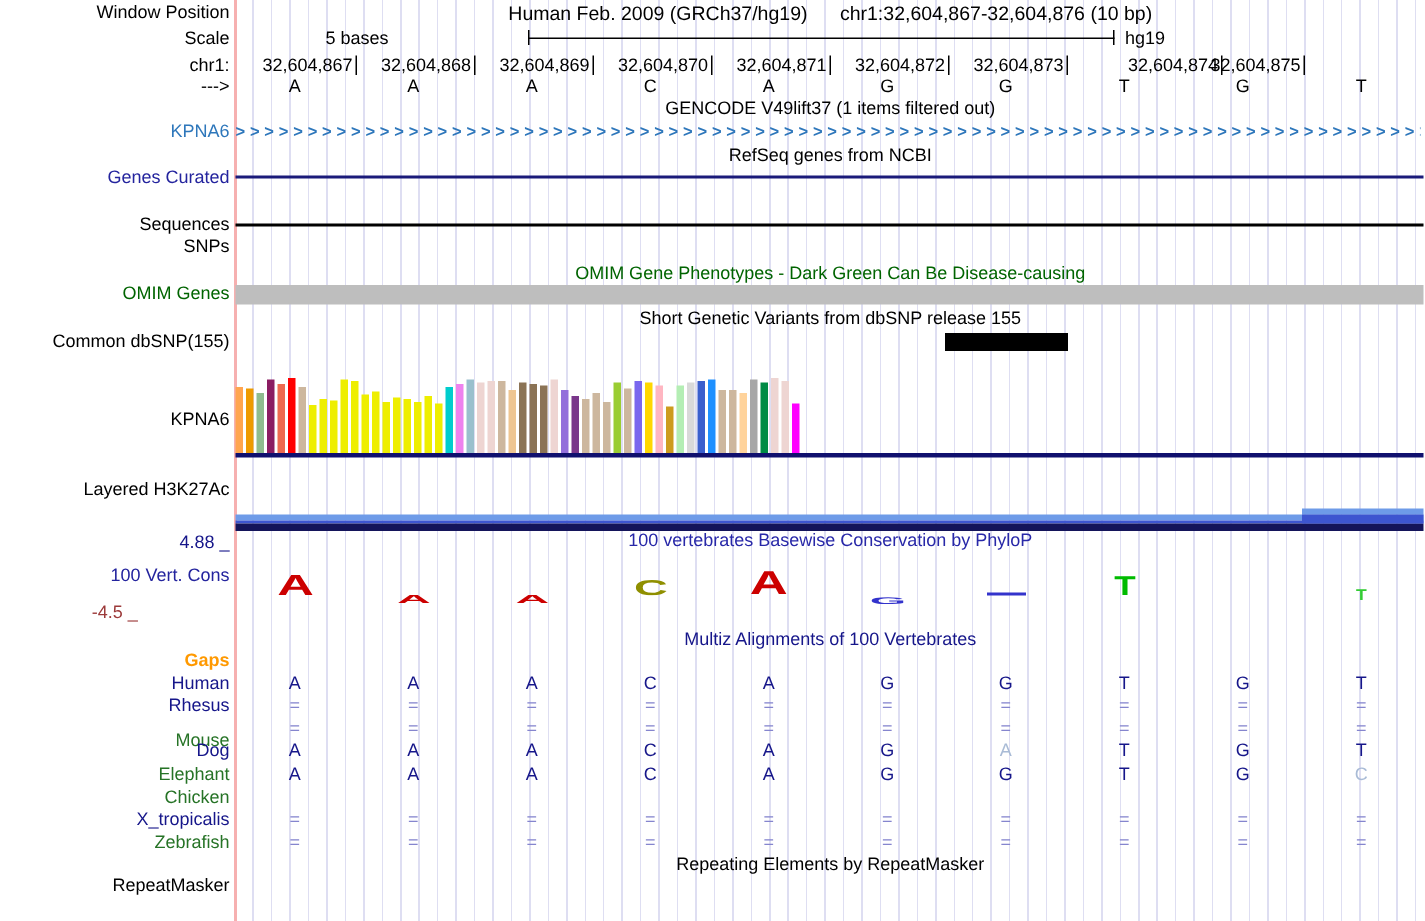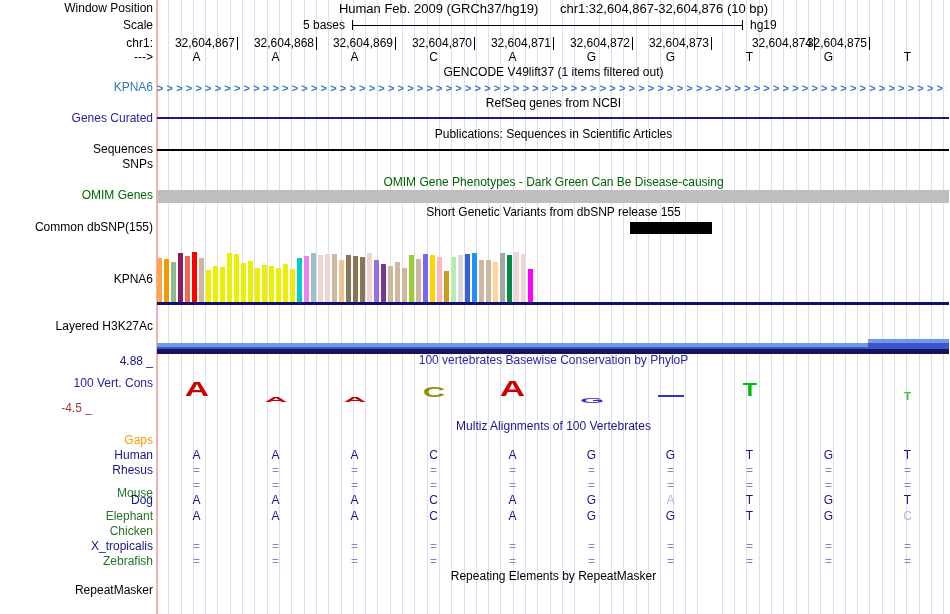--- a/index.html
+++ b/index.html
@@ -54,21 +54,21 @@
   <div id="track-bg" class="abs"></div>
   <div id="pink-line" class="abs"></div>
 
   <div class="abs lbl left-lbl" style="top:2px">Window Position</div>
   <div class="abs ctr" style="top:2px;font-size:13px">
     <span class="hdr-span">Human Feb. 2009 (GRCh37/hg19)</span>
     <span class="hdr-span">chr1:32,604,867-32,604,876 (10 bp)</span>
   </div>
 
   <div class="abs lbl left-lbl" style="top:19px">Scale</div>
-  <div class="abs lbl" style="left:157px;top:19px;width:188px;text-align:right">5 bases</div>
+  <div class="abs lbl" style="left:144px;top:19px;width:188px;text-align:center">5 bases</div>
   <div id="scale-line" class="abs"></div>
   <div class="abs scale-tick" style="left:352px"></div>
   <div class="abs scale-tick" style="left:742px"></div>
   <div class="abs lbl" style="left:750px;top:19px">hg19</div>
 
   <div class="abs lbl left-lbl" style="top:37px">chr1:</div>
   <div id="coord-row">
       <div class="coord-label" style="left: 147px;">32,604,867</div>
       <div class="coord-label" style="left: 226px;">32,604,868</div>
       <div class="coord-label" style="left: 305px;">32,604,869</div>
@@ -95,21 +95,20 @@
     </div>
 
   <div class="abs ctr" style="top:66px">GENCODE V49lift37 (1 items filtered out)</div>
   <div class="abs lbl left-lbl kpna6-blue" style="top:81px">KPNA6</div>
   <div id="gencode-arrows" class="abs">&gt;&gt;&gt;&gt;&gt;&gt;&gt;&gt;&gt;&gt;&gt;&gt;&gt;&gt;&gt;&gt;&gt;&gt;&gt;&gt;&gt;&gt;&gt;&gt;&gt;&gt;&gt;&gt;&gt;&gt;&gt;&gt;&gt;&gt;&gt;&gt;&gt;&gt;&gt;&gt;&gt;&gt;&gt;&gt;&gt;&gt;&gt;&gt;&gt;&gt;&gt;&gt;&gt;&gt;&gt;&gt;&gt;&gt;&gt;&gt;&gt;&gt;&gt;&gt;&gt;&gt;&gt;&gt;&gt;&gt;&gt;&gt;&gt;&gt;&gt;&gt;&gt;&gt;&gt;&gt;&gt;&gt;&gt;&gt;&gt;&gt;&gt;&gt;&gt;&gt;&gt;&gt;&gt;&gt;&gt;&gt;&gt;&gt;&gt;&gt;</div>
 
   <div class="abs ctr" style="top:97px">RefSeq genes from NCBI</div>
   <div class="abs lbl left-lbl refseq-blue" style="top:112px">Genes Curated</div>
   <div id="refseq-line" class="abs hline"></div>
 
-  <div class="abs ctr" style="top:128px">Publications: Sequences in Scientific Articles</div>
   <div class="abs lbl left-lbl" style="top:143px">Sequences</div>
   <div id="sequences-line" class="abs hline"></div>
   <div class="abs lbl left-lbl" style="top:158px">SNPs</div>
 
   <div class="abs ctr omim-green" style="top:176px">OMIM Gene Phenotypes - Dark Green Can Be Disease-causing</div>
   <div class="abs lbl left-lbl omim-green" style="top:189px">OMIM Genes</div>
   <div id="omim-bar" class="abs"></div>
 
   <div class="abs ctr" style="top:206px">Short Genetic Variants from dbSNP release 155</div>
   <div class="abs lbl left-lbl" style="top:221px">Common dbSNP(155)</div>
@@ -208,21 +207,21 @@
       <div class="cons-rect" style="left: 740.5px; top: 383px; width: 18px; height: 14px;"><svg width="18" height="14" viewBox="0 0 10 10" preserveAspectRatio="none">
           <text x="5" y="9.6" text-anchor="middle" font-size="13" font-weight="bold" font-family="Liberation Sans, DejaVu Sans, sans-serif" fill="#00bb00">T</text>
         </svg></div>
       <div class="cons-rect" style="left: 903px; top: 389px; width: 9px; height: 8px;"><svg width="9" height="8" viewBox="0 0 10 10" preserveAspectRatio="none">
           <text x="5" y="9.6" text-anchor="middle" font-size="13" font-weight="bold" font-family="Liberation Sans, DejaVu Sans, sans-serif" fill="#33cc33">T</text>
         </svg></div>
     </div>
 
   <div class="abs ctr navy" style="top:420px">Multiz Alignments of 100 Vertebrates</div>
   <div id="multiz-rows">
-      <div class="abs lbl left-lbl" style="top: 434px; color: rgb(255, 153, 0);">Gaps</div>
+      <div class="abs lbl left-lbl" style="top: 434px; color: rgb(255, 153, 0); font-weight: bold;">Gaps</div>
       <div class="abs lbl left-lbl" style="top: 449px; color: rgb(22, 22, 138);">Human</div>
       <div class="mz-cell" style="left: 185.5px; top: 449px;">A</div>
       <div class="mz-cell" style="left: 264.5px; top: 449px;">A</div>
       <div class="mz-cell" style="left: 343.5px; top: 449px;">A</div>
       <div class="mz-cell" style="left: 422.5px; top: 449px;">C</div>
       <div class="mz-cell" style="left: 501.5px; top: 449px;">A</div>
       <div class="mz-cell" style="left: 580.5px; top: 449px;">G</div>
       <div class="mz-cell" style="left: 659.5px; top: 449px;">G</div>
       <div class="mz-cell" style="left: 738.5px; top: 449px;">T</div>
       <div class="mz-cell" style="left: 817.5px; top: 449px;">G</div>

